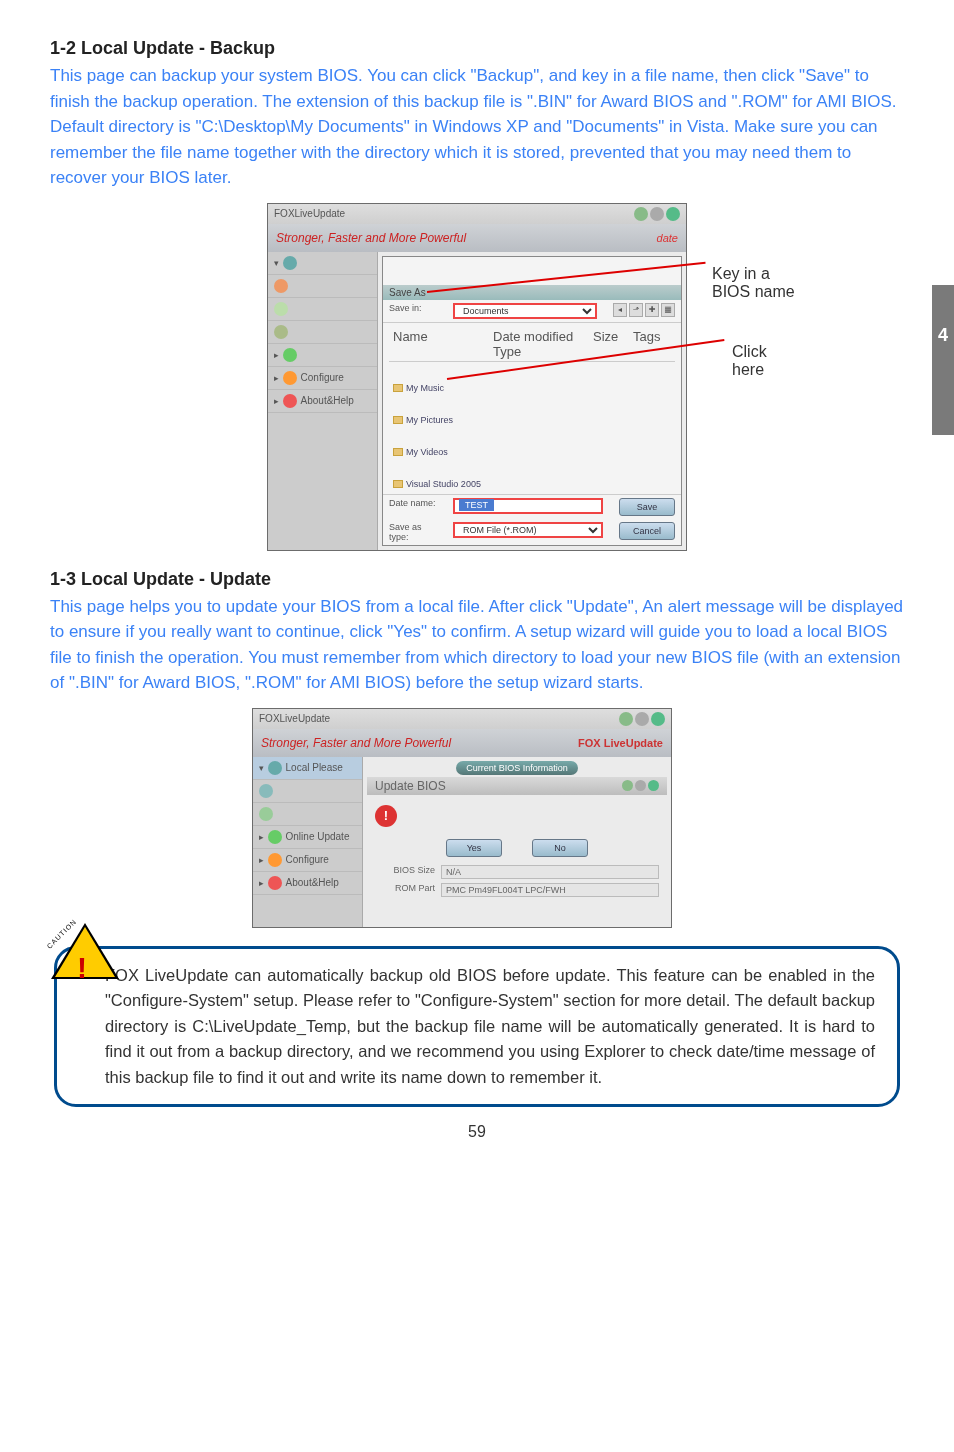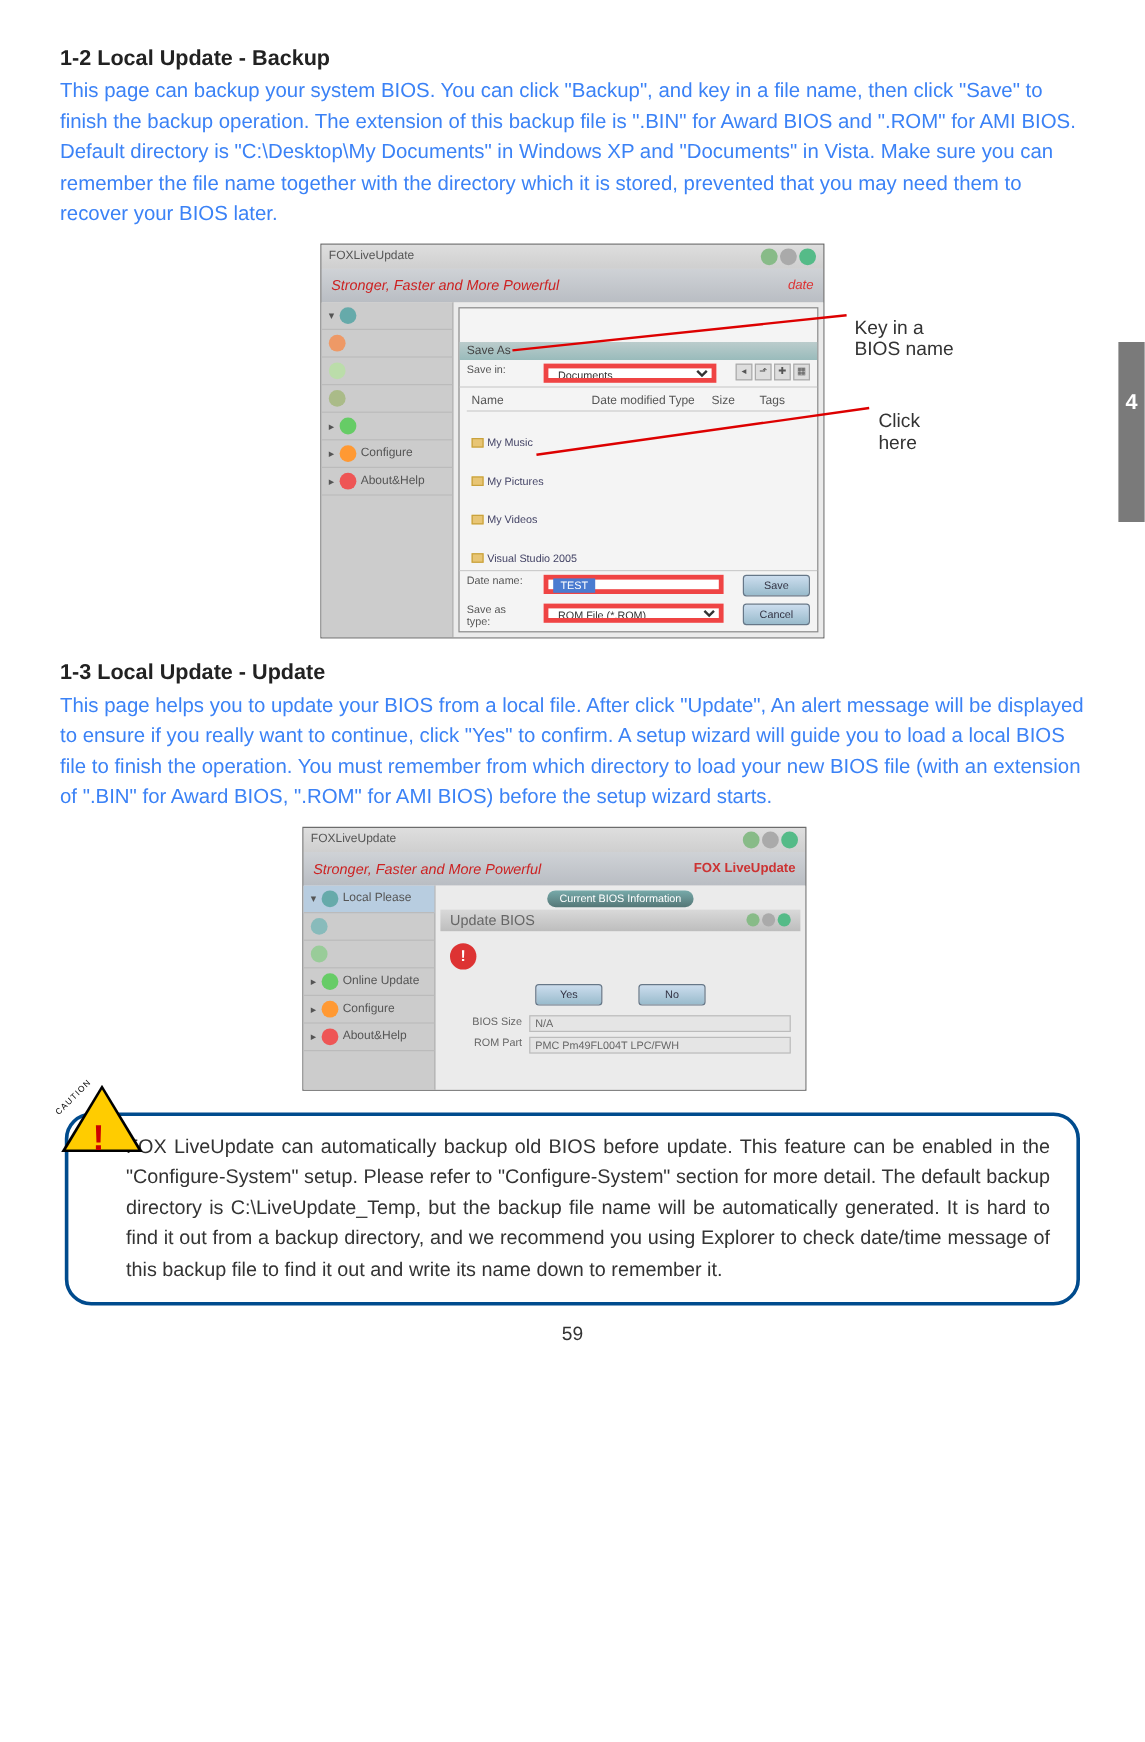--- a/index.html
+++ b/index.html
@@ -135,35 +135,35 @@
     align-items:flex-start;
     padding:3px 6px;
     gap:16px;
     font-size:9px;
     color:#555;
   }
   .saveas-row label { width:48px; }
   .saveas-row select, .saveas-row .inputlike {
     flex:1;
     height:16px;
-    border:4px solid #ef4444;
+    border:2px solid #ef4444;
     background:#fff;
     font-size:9px;
     padding:0 4px;
     color:#333;
   }
   .tool-icons { display:flex; gap:2px; }
   .ticon { width:14px;height:14px;background:#ddd;border:1px solid #aaa;font-size:8px;text-align:center;line-height:12px; }
   .filelist {
     padding:4px 6px;
     border-top:1px solid #ccc;
     border-bottom:1px solid #ccc;
     min-height:70px;
   }
-  .filelist-header { display:flex; font-size:10px; color:#555; border-bottom:1px solid #ccc; }
+  .filelist-header { display:flex; font-size:13px; color:#555; border-bottom:1px solid #ccc; }
   .filelist-header span { padding:2px 4px; }
   .col-name{width:100px;} .col-date{width:100px;} .col-size{width:40px;} .col-tags{flex:1;}
   .filelist-item { font-size:9px;color:#446;padding:1px 4px;display:flex;align-items:center;gap:3px;margin-top:20px; }
   .folder-ic{width:10px;height:8px;background:#e8c574;border:1px solid #c9a23c;}
   .btn-small {
     width:56px;height:18px;
     background:linear-gradient(#cde,#9bc);
     border:1px solid #678;
     font-size:9px;color:#334;
     border-radius:3px;

